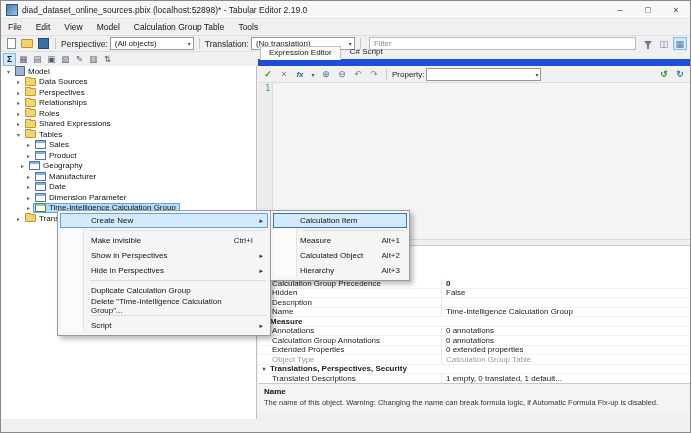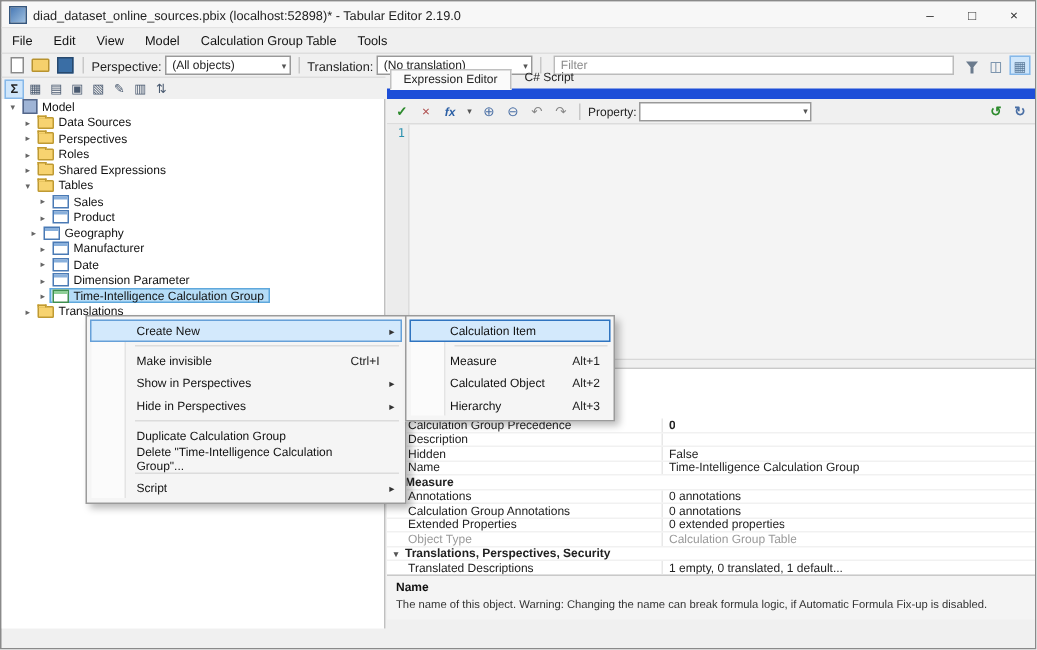--- a/index.html
+++ b/index.html
@@ -194,20 +194,27 @@
         <span class="toggle">▸</span>
         <span class="rowc">
           <span class="ticon ti-folder"></span>
           <span class="tlabel">Perspectives</span>
         </span>
       </div>
       <div class="tree-row" style="padding-left: 13px;">
         <span class="toggle">▸</span>
         <span class="rowc">
           <span class="ticon ti-folder"></span>
+          <span class="tlabel">Relationships</span>
+        </span>
+      </div>
+      <div class="tree-row" style="padding-left: 13px;">
+        <span class="toggle">▸</span>
+        <span class="rowc">
+          <span class="ticon ti-folder"></span>
           <span class="tlabel">Roles</span>
         </span>
       </div>
       <div class="tree-row" style="padding-left: 13px;">
         <span class="toggle">▸</span>
         <span class="rowc">
           <span class="ticon ti-folder"></span>
           <span class="tlabel">Shared Expressions</span>
         </span>
       </div>
@@ -310,26 +317,26 @@
     </div>
     <div class="splitter"></div>
     <div class="propgrid">
       <div class="pspacer"></div>
       <div id="prop-rows">
           <div class="prow">
             <span class="pname">Calculation Group Precedence</span>
             <span class="pvalue pbold">0</span>
           </div>
           <div class="prow">
+            <span class="pname">Hidden</span>
+            <span class="pvalue">False</span>
+          </div>
+          <div class="prow">
             <span class="pname">Description</span>
             <span class="pvalue"></span>
-          </div>
-          <div class="prow">
-            <span class="pname">Hidden</span>
-            <span class="pvalue">False</span>
           </div>
           <div class="prow">
             <span class="pname">Name</span>
             <span class="pvalue">Time-Intelligence Calculation Group</span>
           </div>
           <div class="prow pcat">
             <span class="pchev">▾</span>
             <span class="pcatlabel">Measure</span>
           </div>
           <div class="prow">

